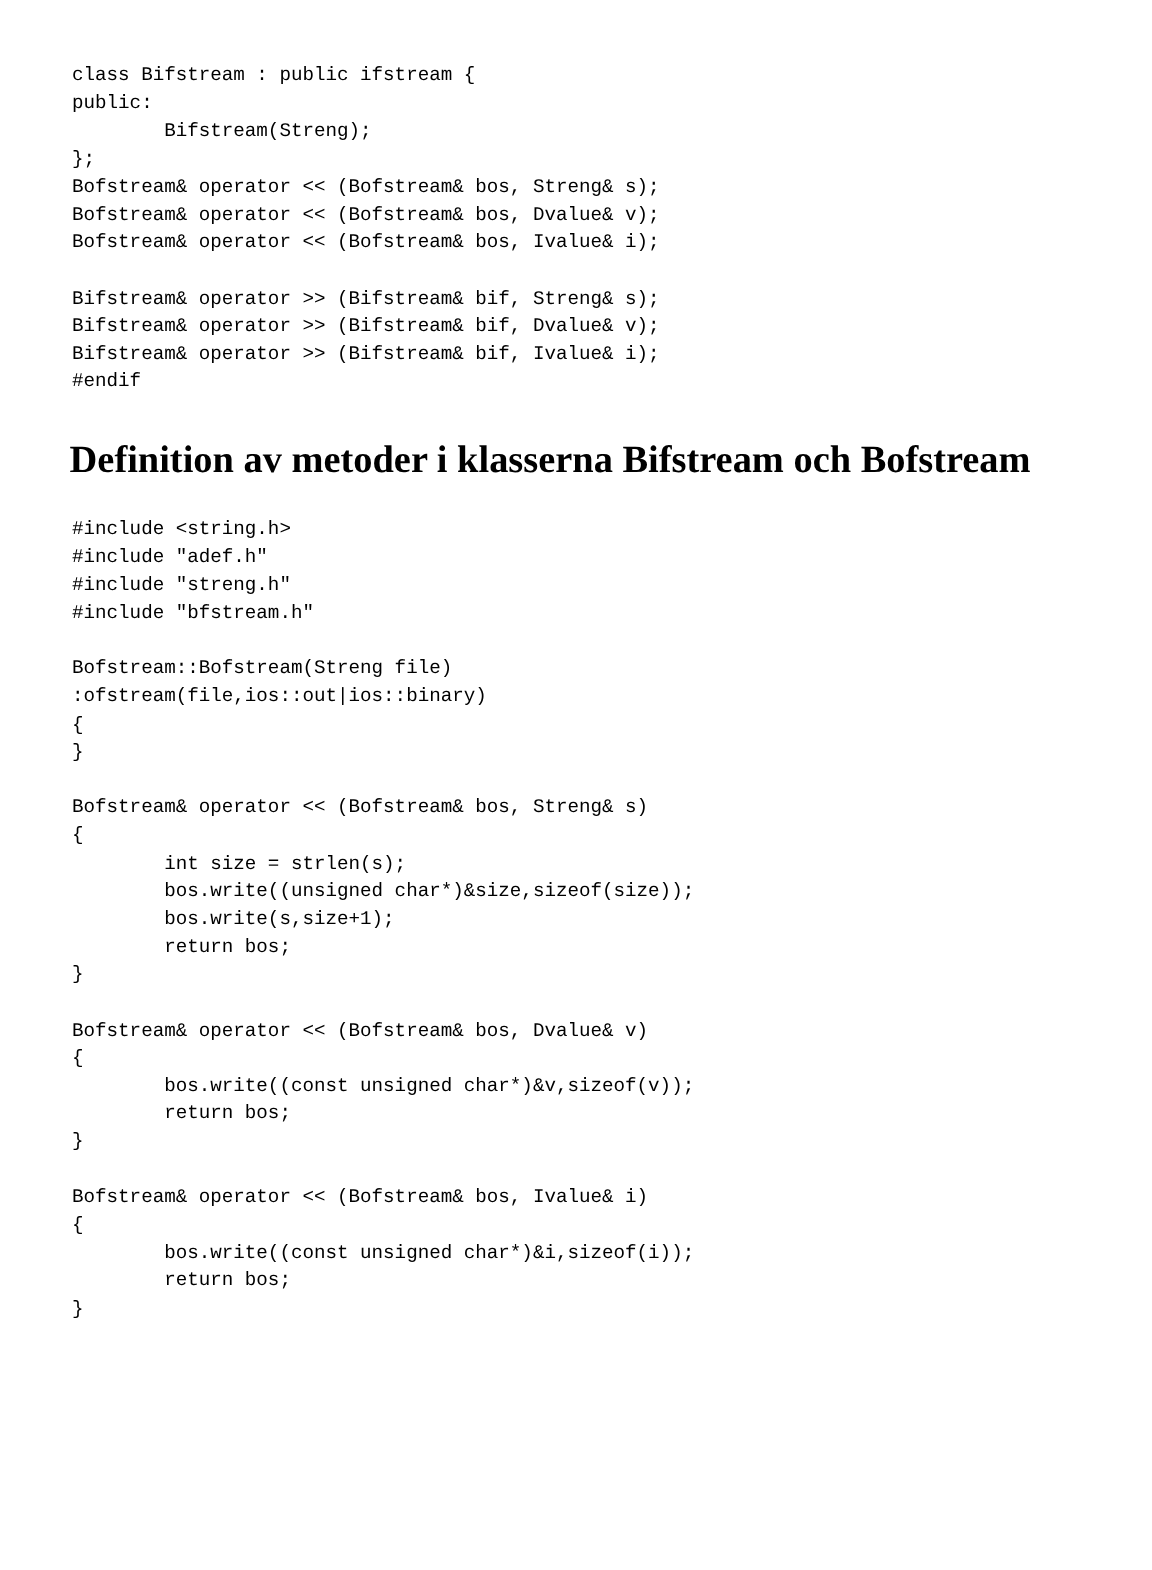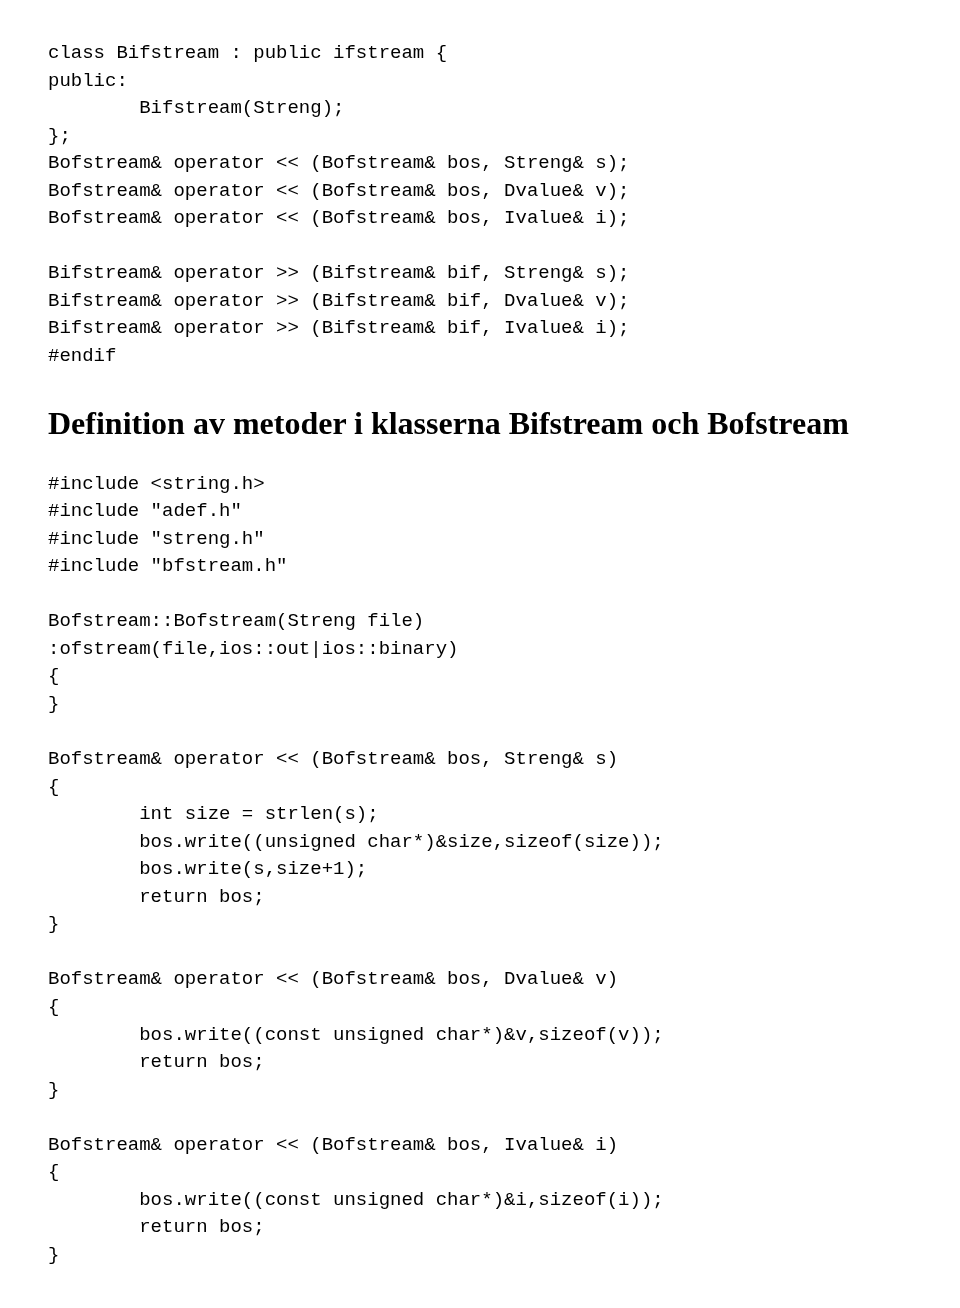--- a/index.html
+++ b/index.html
@@ -8,30 +8,30 @@
     background: #ffffff;
     font-family: "Courier New", Courier, monospace;
     font-size: 19px;
     line-height: 1.5;
     color: #000;
     width: 960px;
     box-sizing: border-box;
   }
   pre.code {
     font-family: "Courier New", Courier, monospace;
-    font-size: 19px;
+    font-size: 16px;
     line-height: 1.45;
     white-space: pre-wrap;
-    margin: 0;
+    margin: 12px;
   }
   h2.heading {
     font-family: Georgia, "Times New Roman", Times, serif;
     font-weight: bold;
     font-size: 32px;
-    margin: 28px 0 24px 0;
+    margin: 28px 0 24px 10px;
   }
 </style>
 </head>
 <body>
 
 <pre class="code">class Bifstream : public ifstream {
 public:
         Bifstream(Streng);
 };
 Bofstream&amp; operator &lt;&lt; (Bofstream&amp; bos, Streng&amp; s);

